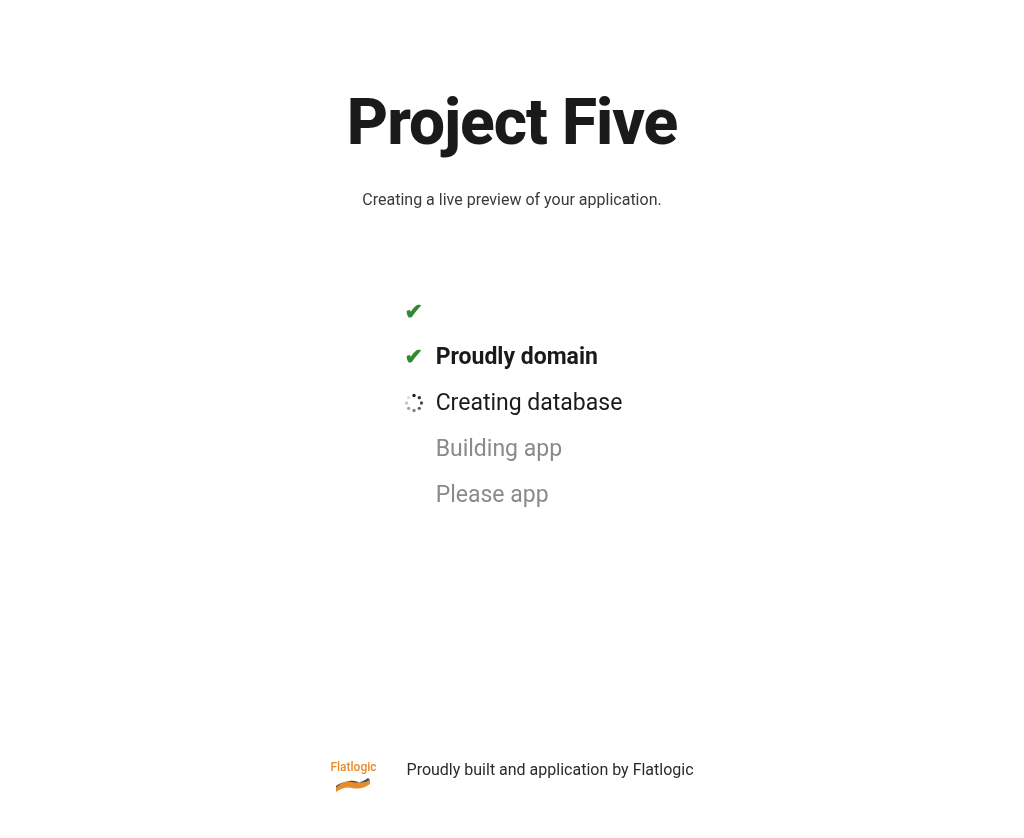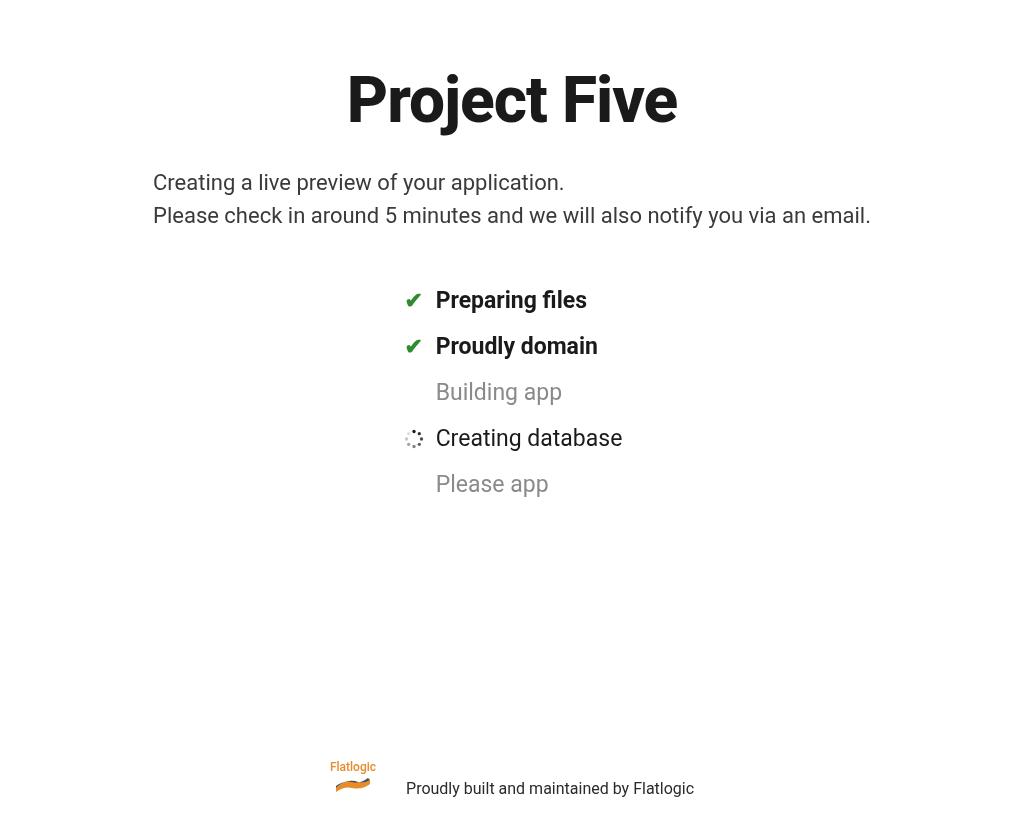--- a/index.html
+++ b/index.html
@@ -12,35 +12,35 @@
       background: #ffffff;
       width: 1024px;
       height: 838px;
       position: relative;
       overflow: hidden;
     }
     .container {
       display: flex;
       flex-direction: column;
       align-items: center;
-      padding-top: 63px;
+      padding-top: 85px;
     }
     .title {
       font-size: 64px;
       font-weight: 800;
       color: #1a1a1a;
       letter-spacing: -1px;
       margin-bottom: 28px;
     }
     .subtitle {
-      text-align: left;
-      font-size: 22px;
+      text-align: right;
+      font-size: 16px;
       color: #3a3a3a;
       line-height: 1.5;
-      margin-bottom: 55px;
+      margin-bottom: 87px;
     }
     .subtitle-line {
       display: block;
     }
     .steps {
       display: flex;
       flex-direction: column;
       align-items: flex-start;
       gap: 19px;
     }
@@ -86,21 +86,21 @@
     .icon-placeholder {
       width: 24px;
       display: inline-block;
     }
     .footer {
       position: absolute;
       bottom: 40px;
       left: 0;
       right: 0;
       display: flex;
-      align-items: flex-end;
+      align-items: flex-start;
       justify-content: center;
       gap: 30px;
     }
     .footer-logo {
       display: flex;
       flex-direction: column;
       align-items: center;
     }
     .footer-logo-text {
       font-size: 12px;
@@ -114,68 +114,66 @@
     }
   </style>
 </head>
 <body>
 
 <div class="container">
   <h1 class="title">Project Five</h1>
 
   <div class="subtitle">
     <span class="subtitle-line">Creating a live preview of your application.</span>
-    <span class="subtitle-line">Please check in around 5 minutes and we will also notify you via an email.</span>
   </div>
 
   <div class="steps">
 
     <div class="step done">
       <span class="check-icon">✔</span>
-      <span>Preparing files</span>
     </div>
 
     <div class="step done">
       <span class="check-icon">✔</span>
       <span>Proudly domain</span>
-    </div>
-
-    <div class="step pending">
-      <span class="icon-placeholder"></span>
-      <span>Building app</span>
     </div>
 
     <div class="step active">
       <span class="spinner-icon">
         <svg width="20" height="20" viewBox="0 0 24 24">
           <circle cx="12" cy="3" r="2" fill="#1a1a1a" opacity="1"></circle>
           <circle cx="18.36" cy="5.64" r="2" fill="#1a1a1a" opacity="0.9"></circle>
           <circle cx="21" cy="12" r="2" fill="#1a1a1a" opacity="0.8"></circle>
           <circle cx="18.36" cy="18.36" r="2" fill="#1a1a1a" opacity="0.7"></circle>
           <circle cx="12" cy="21" r="2" fill="#1a1a1a" opacity="0.55"></circle>
           <circle cx="5.64" cy="18.36" r="2" fill="#1a1a1a" opacity="0.4"></circle>
           <circle cx="3" cy="12" r="2" fill="#1a1a1a" opacity="0.25"></circle>
           <circle cx="5.64" cy="5.64" r="2" fill="#1a1a1a" opacity="0.15"></circle>
         </svg>
       </span>
       <span>Creating database</span>
     </div>
 
     <div class="step pending">
       <span class="icon-placeholder"></span>
+      <span>Building app</span>
+    </div>
+
+    <div class="step pending">
+      <span class="icon-placeholder"></span>
       <span>Please app</span>
     </div>
 
   </div>
 </div>
 
 <div class="footer">
   <div class="footer-logo">
     <span class="footer-logo-text">Flatlogic</span>
     <span>
       <svg width="38" height="18" viewBox="0 0 38 18">
         <path d="M 2 12 Q 12 2 24 6 Q 30 8 36 4 L 36 8 Q 28 14 18 12 Q 10 10 2 16 Z" fill="#e88c2a"></path>
         <path d="M 2 12 Q 12 2 24 6 Q 30 8 36 4 L 34 2 Q 26 8 18 6 Q 10 4 2 10 Z" fill="#4a4a4a"></path>
       </svg>
     </span>
   </div>
-  <span class="footer-text">Proudly built and maintained by Flatlogic</span>
+  <span class="footer-text">Proudly built and application by Flatlogic</span>
 </div>
 
 </body></html>

